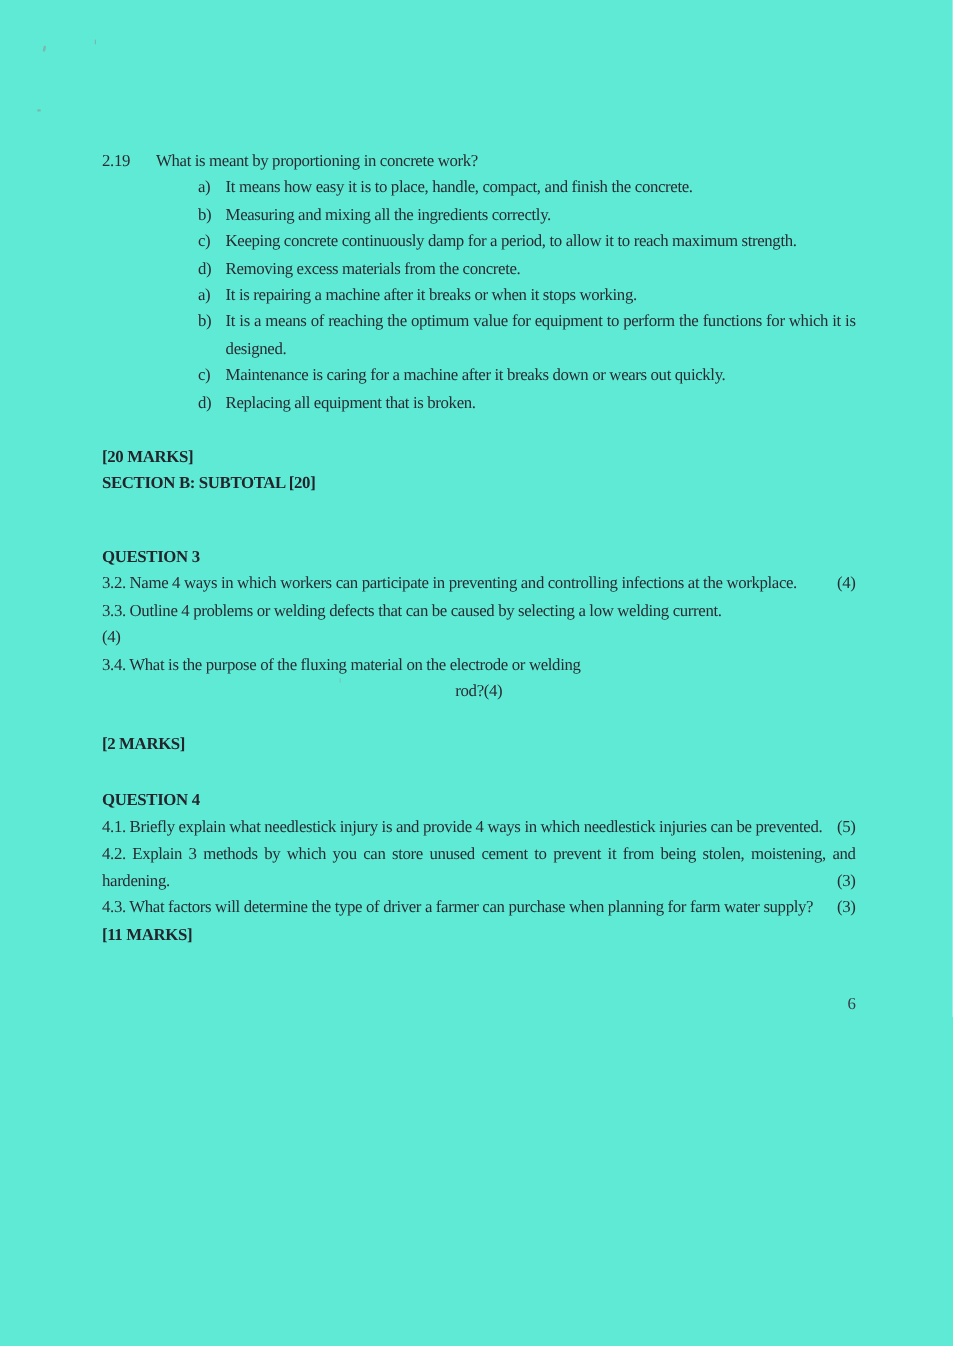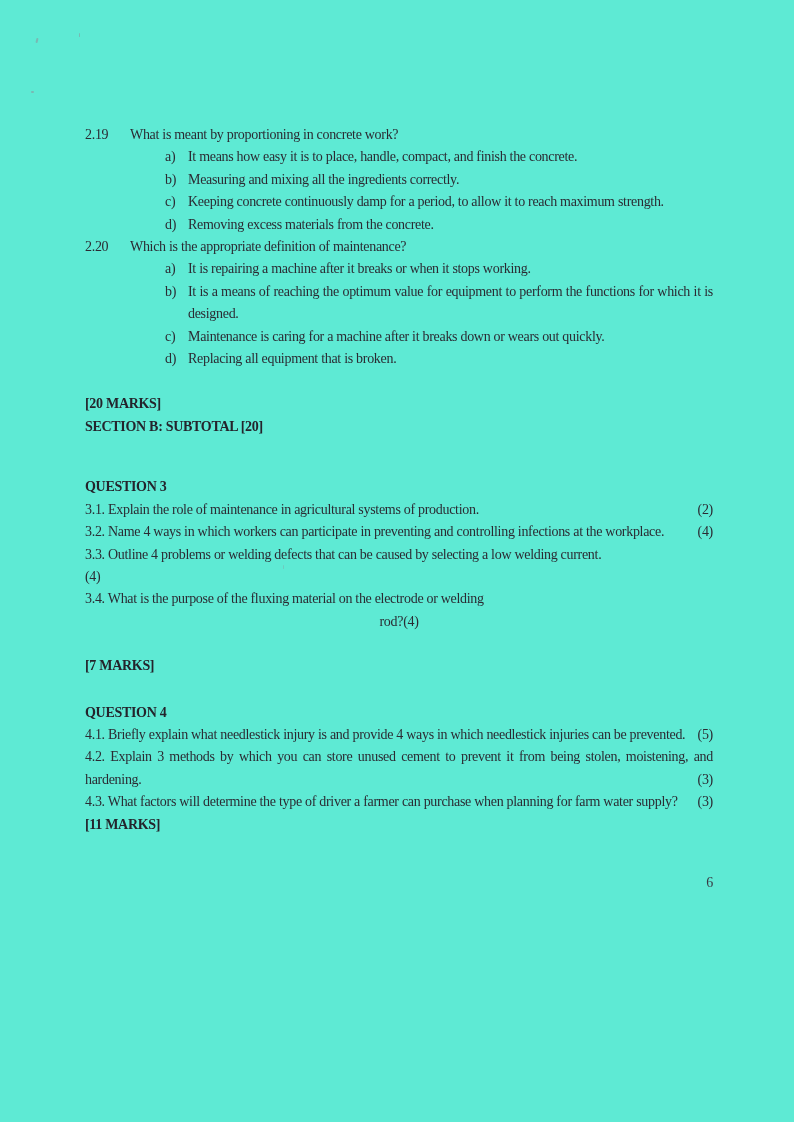--- a/index.html
+++ b/index.html
@@ -66,24 +66,20 @@
     </div>
     <div class="opt">
       <span class="olet">c)</span>
       <span class="otext">Keeping concrete continuously damp for a period, to allow it to reach maximum strength.</span>
     </div>
     <div class="opt">
       <span class="olet">d)</span>
       <span class="otext">Removing excess materials from the concrete.</span>
     </div>
 
-    <div class="qrow">
-      <span class="qnum">2.20</span>
-      <span class="qtext">Which is the appropriate definition of maintenance?</span>
-    </div>
     <div class="opt">
       <span class="olet">a)</span>
       <span class="otext">It is repairing a machine after it breaks or when it stops working.</span>
     </div>
     <div class="opt">
       <span class="olet">b)</span>
       <span class="otext">It is a means of reaching the optimum value for equipment to perform the functions for which it is designed.</span>
     </div>
     <div class="opt">
       <span class="olet">c)</span>
@@ -94,40 +90,36 @@
       <span class="otext">Replacing all equipment that is broken.</span>
     </div>
 
     <div class="bold right marks-20">[20 MARKS]</div>
     <div class="bold center">SECTION B: SUBTOTAL [20]</div>
 
 
     <div class="bold qhead3">QUESTION 3</div>
 
     <div class="item">
-      <span>3.1. Explain the role of maintenance in agricultural systems of production.</span>
-      <span class="mark">(2)</span>
-    </div>
-    <div class="item">
       <span>3.2. Name 4 ways in which workers can participate in preventing and controlling infections at the workplace.</span>
       <span class="mark">(4)</span>
     </div>
     <div class="item nowrap">
       <span>3.3. Outline 4 problems or welding defects that can be caused by selecting a low welding current.</span>
     </div>
     <div class="mark-line">(4)</div>
     <div class="item">
       <div>3.4. What is the purpose of the fluxing material on the electrode or welding</div>
       <div class="flexline">
         <span>rod?</span>
         <span>(4)</span>
       </div>
     </div>
 
-    <div class="bold right marks-14">[7 MARKS]</div>
+    <div class="bold right marks-14">[2 MARKS]</div>
 
     <div class="bold qhead4">QUESTION 4</div>
 
     <div class="item">
       <span>4.1. Briefly explain what needlestick injury is and provide 4 ways in which needlestick injuries can be prevented.</span>
       <span class="mark">(5)</span>
     </div>
     <div class="item">
       <span>4.2. Explain 3 methods by which you can store unused cement to prevent it from being stolen, moistening, and hardening.</span>
       <span class="mark">(3)</span>

